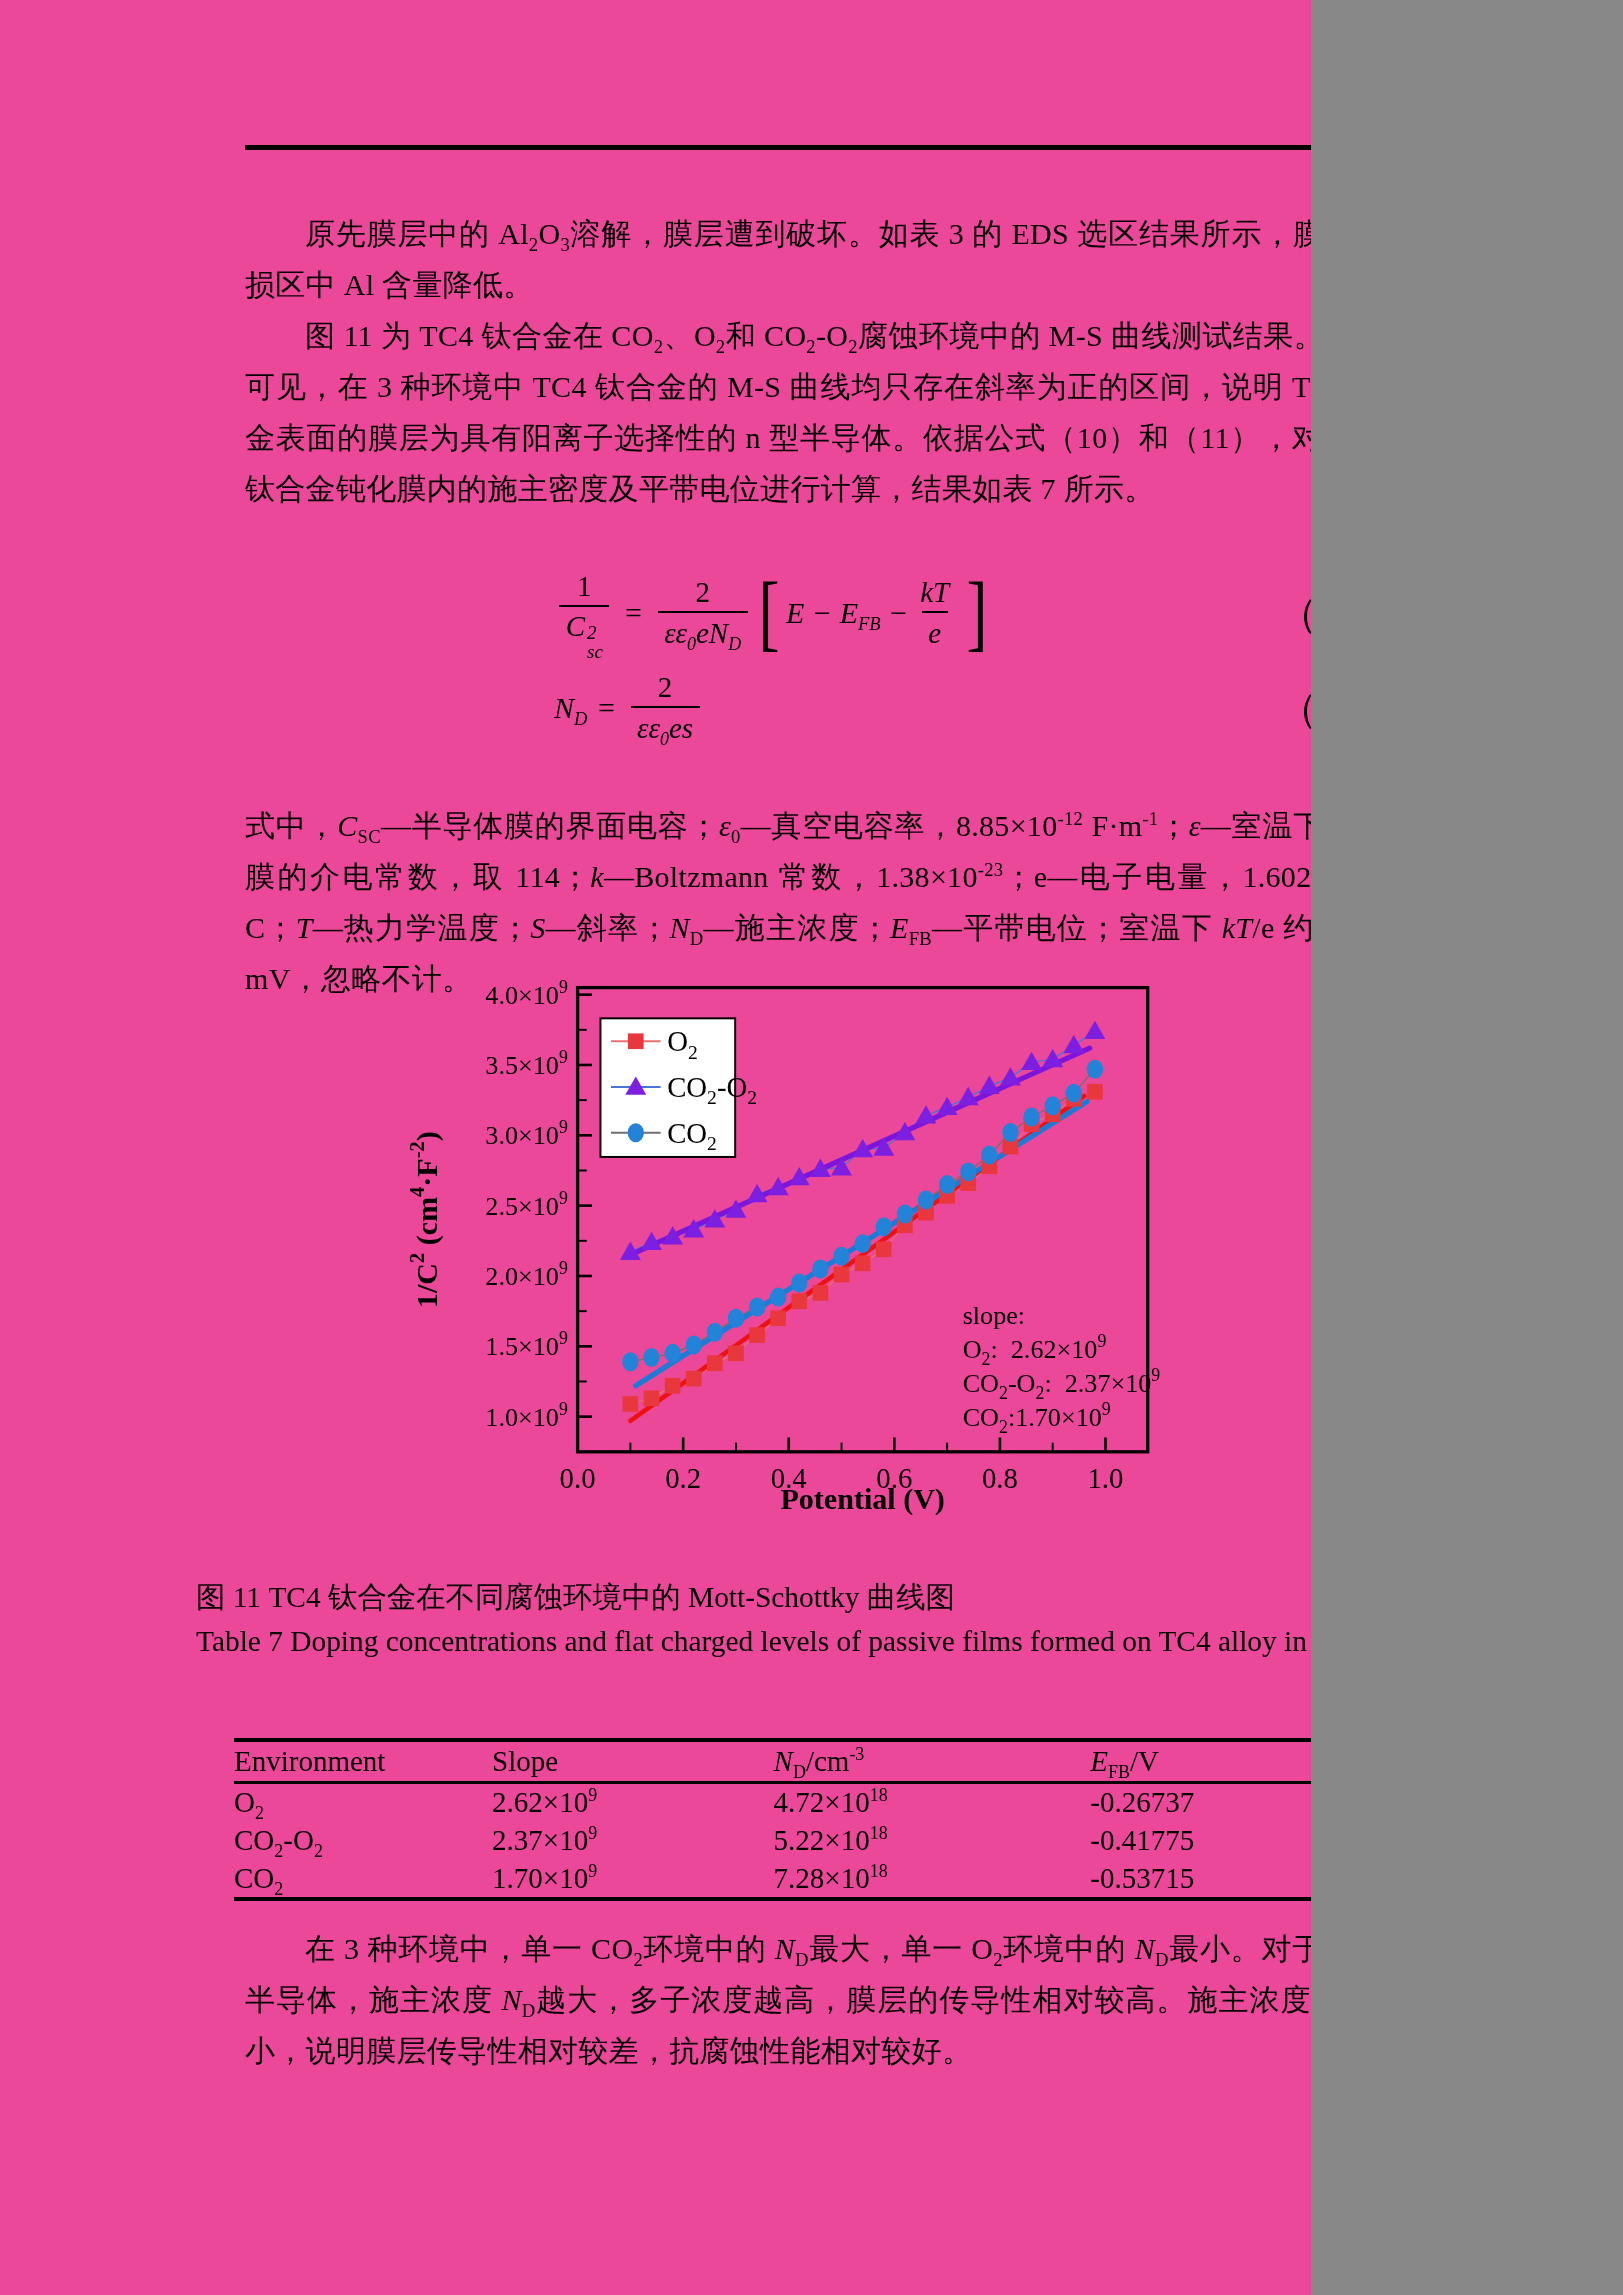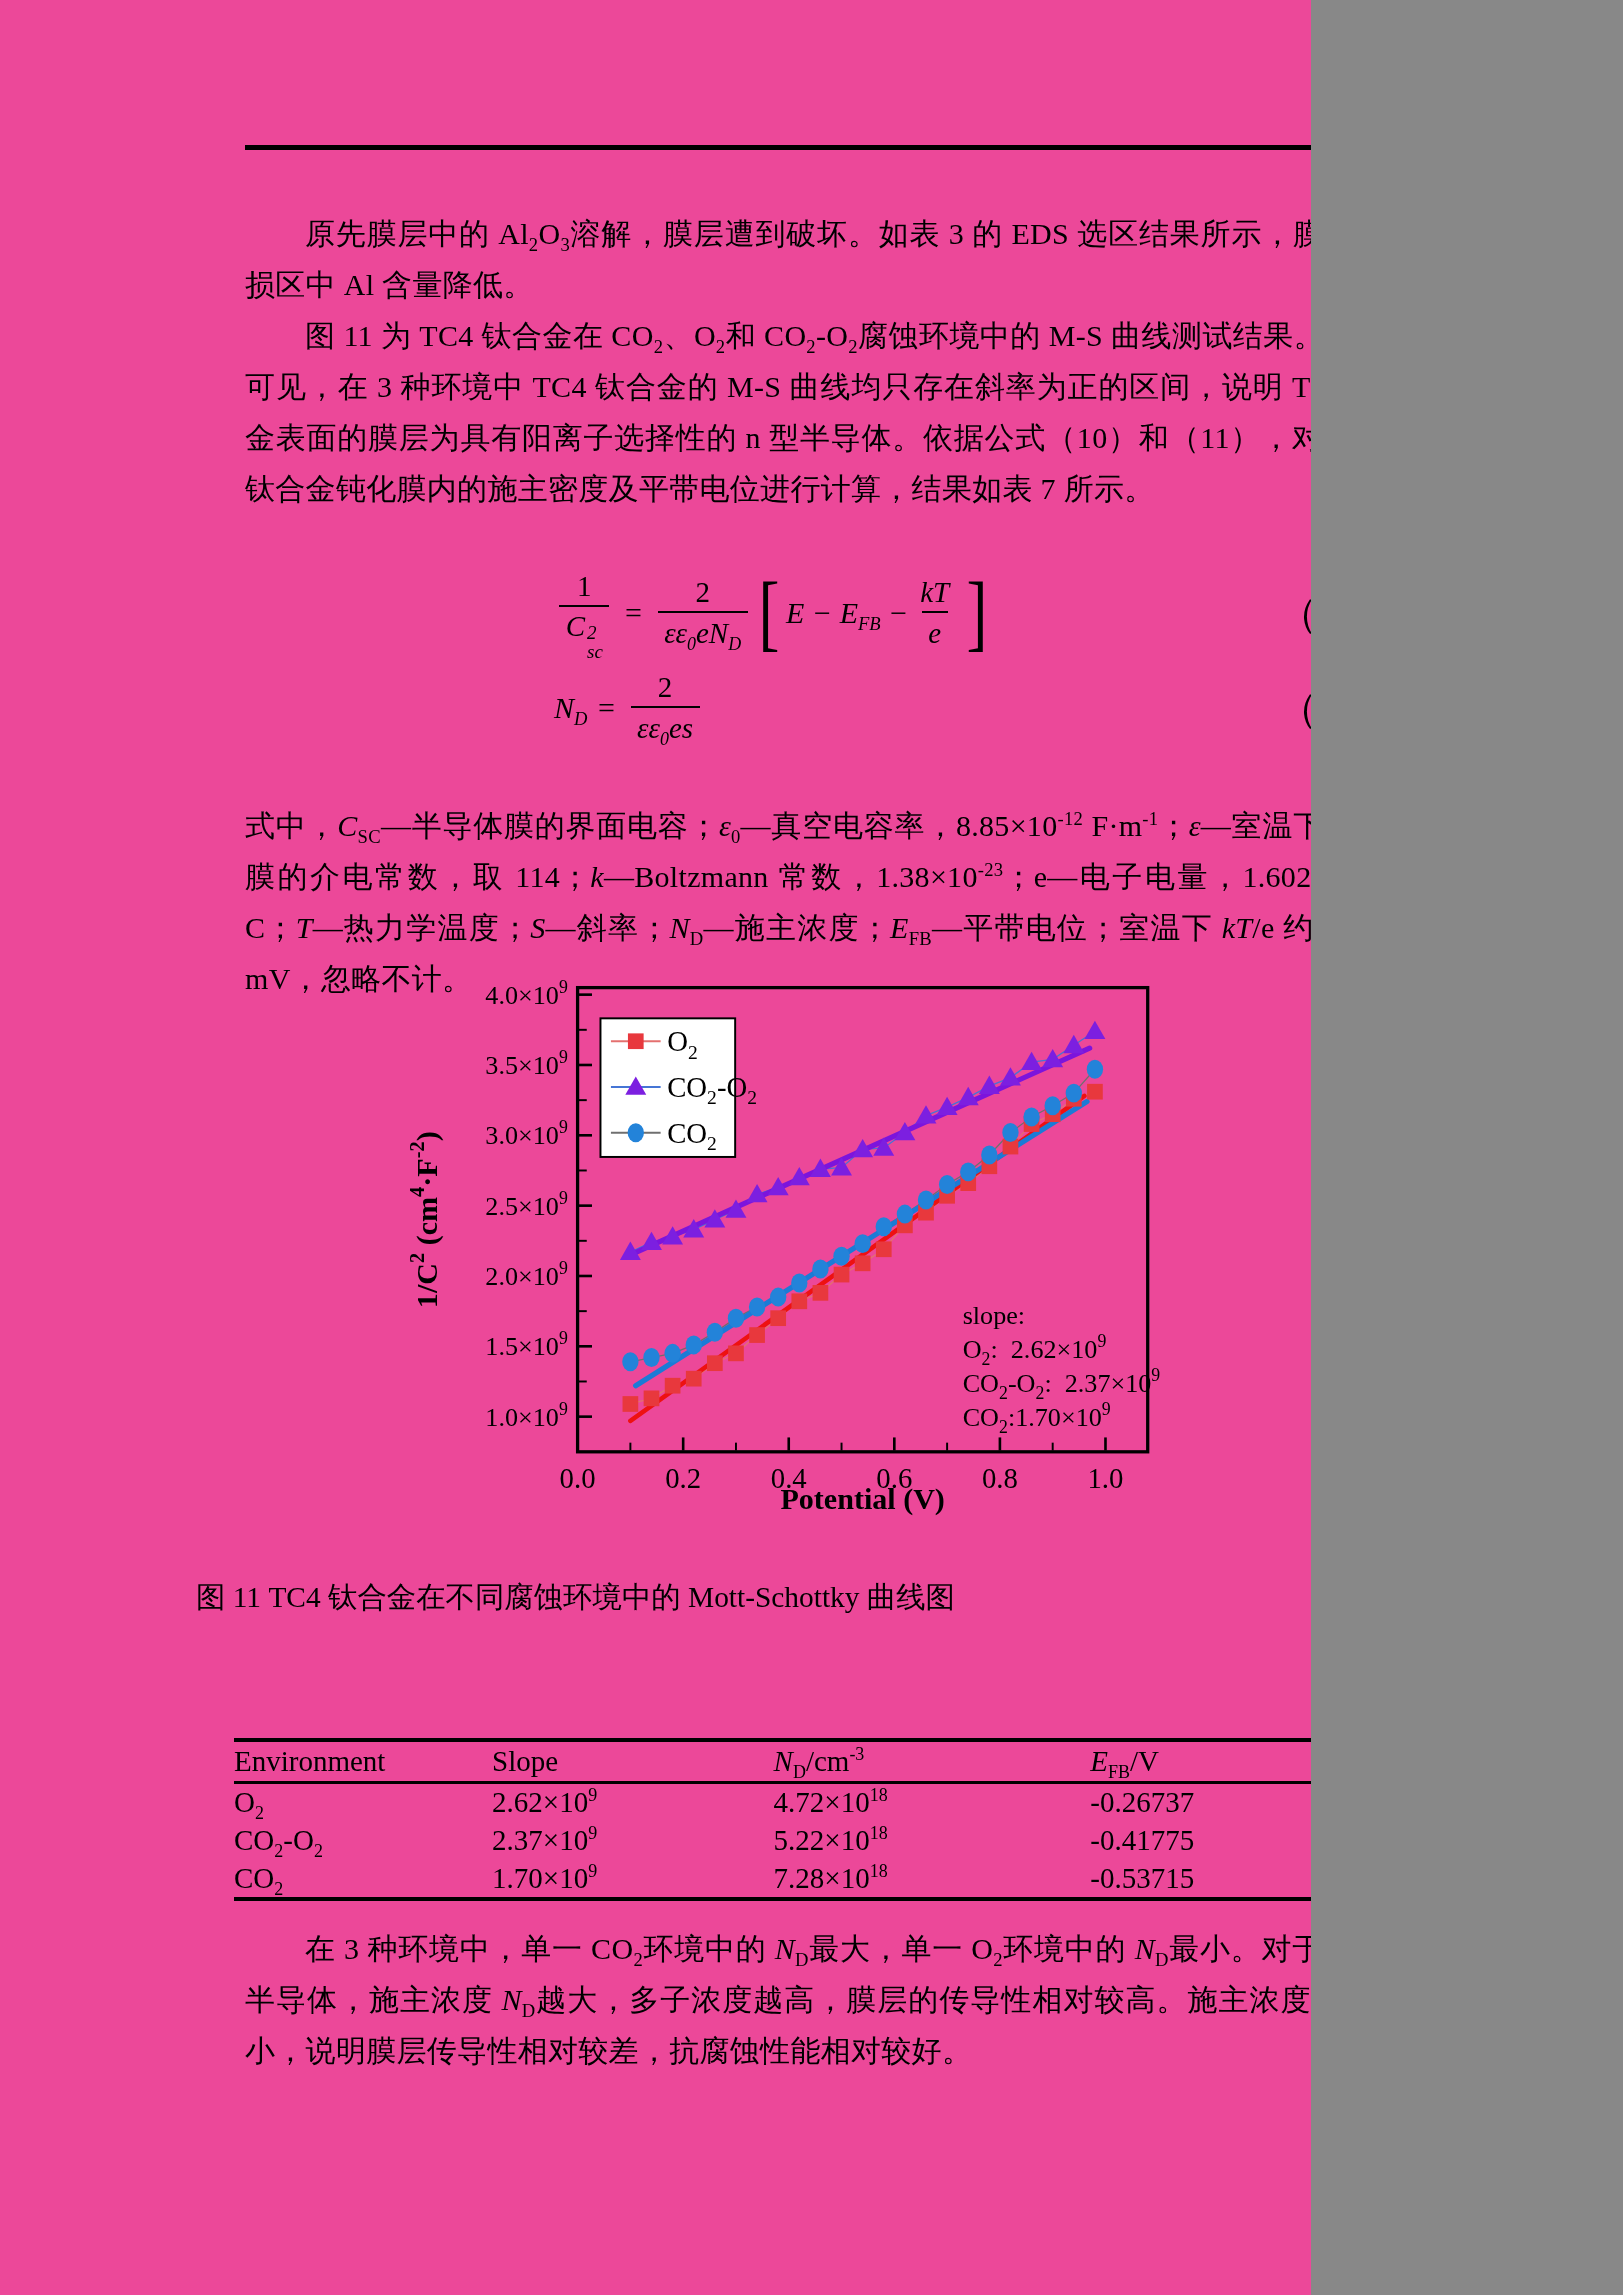--- a/index.html
+++ b/index.html
@@ -228,20 +228,21 @@
         <text x="460" y="197" font-size="44" fill="#000" font-family="&quot;Liberation Serif&quot;,&quot;DejaVu Serif&quot;,serif" text-anchor="start"><tspan>CO</tspan><tspan dy="11.440000000000001" font-size="29.92">2</tspan><tspan dy="-11.440000000000001">-O</tspan><tspan dy="11.440000000000001" font-size="29.92">2</tspan></text>
         <text x="460" y="267" font-size="44" fill="#000" font-family="&quot;Liberation Serif&quot;,&quot;DejaVu Serif&quot;,serif" text-anchor="start"><tspan>CO</tspan><tspan dy="11.440000000000001" font-size="29.92">2</tspan></text>
         <text x="912" y="545" font-size="40" fill="#000" font-family="&quot;Liberation Serif&quot;,&quot;DejaVu Serif&quot;,serif" text-anchor="start"><tspan>slope:</tspan></text>
         <text x="912" y="597" font-size="40" fill="#000" font-family="&quot;Liberation Serif&quot;,&quot;DejaVu Serif&quot;,serif" text-anchor="start"><tspan>O</tspan><tspan dy="10.4" font-size="27.200000000000003">2</tspan><tspan dy="-10.4">:&nbsp; 2.62×10</tspan><tspan dy="-16.8" font-size="27.200000000000003">9</tspan></text>
         <text x="912" y="649" font-size="40" fill="#000" font-family="&quot;Liberation Serif&quot;,&quot;DejaVu Serif&quot;,serif" text-anchor="start"><tspan>CO</tspan><tspan dy="10.4" font-size="27.200000000000003">2</tspan><tspan dy="-10.4">-O</tspan><tspan dy="10.4" font-size="27.200000000000003">2</tspan><tspan dy="-10.4">:&nbsp; 2.37×10</tspan><tspan dy="-16.8" font-size="27.200000000000003">9</tspan></text>
         <text x="912" y="701" font-size="40" fill="#000" font-family="&quot;Liberation Serif&quot;,&quot;DejaVu Serif&quot;,serif" text-anchor="start"><tspan>CO</tspan><tspan dy="10.4" font-size="27.200000000000003">2</tspan><tspan dy="-10.4">:1.70×10</tspan><tspan dy="-16.8" font-size="27.200000000000003">9</tspan></text>
       </svg></div>
 
   <div class="captions">
     <div>图 11 TC4 钛合金在不同腐蚀环境中的 Mott-Schottky 曲线图</div>
+    <div>Table 7 Doping concentrations and flat charged levels of passive films formed on TC4 alloy in</div>
   </div>
 
   <table class="t7">
     <thead>
       <tr id="t7-head-row">
           <th style="width: 22%;">Environment</th>
           <th style="width: 24%;">Slope</th>
           <th style="width: 27%;"><i>N</i><sub>D</sub>/cm<sup>-3</sup></th>
           <th style="width: 27%;"><i>E</i><sub>FB</sub>/V</th>
         </tr>

